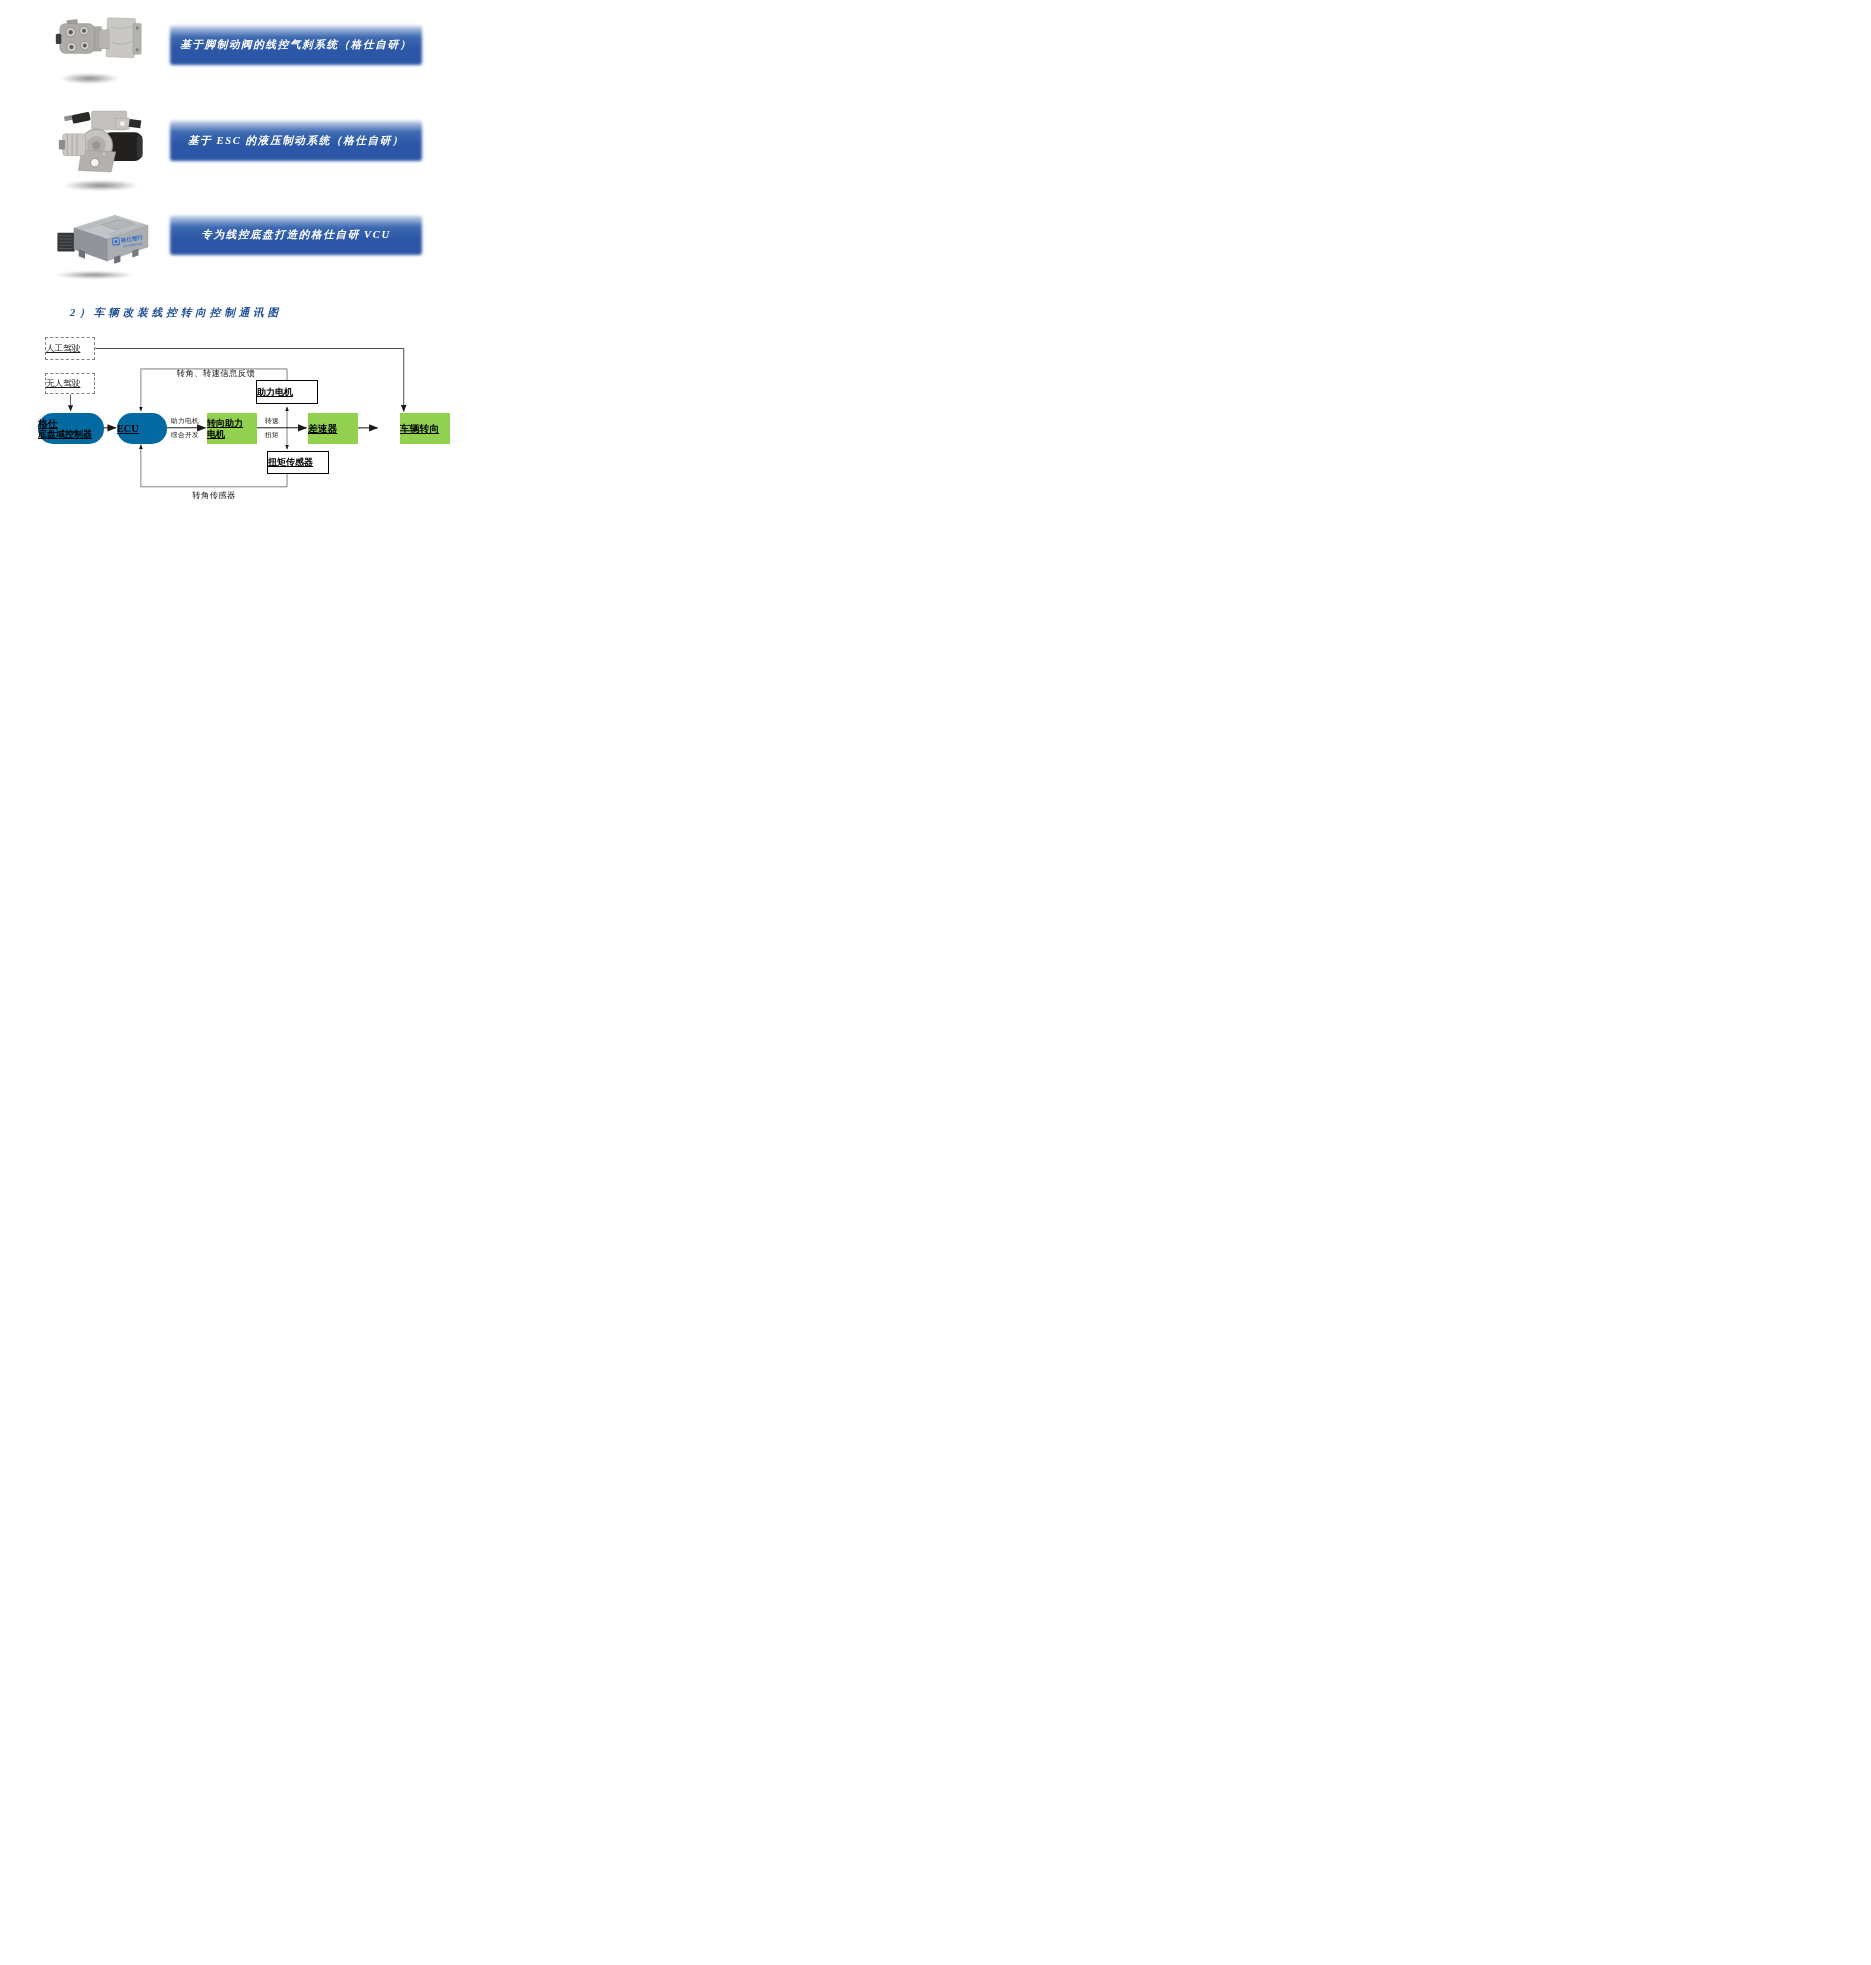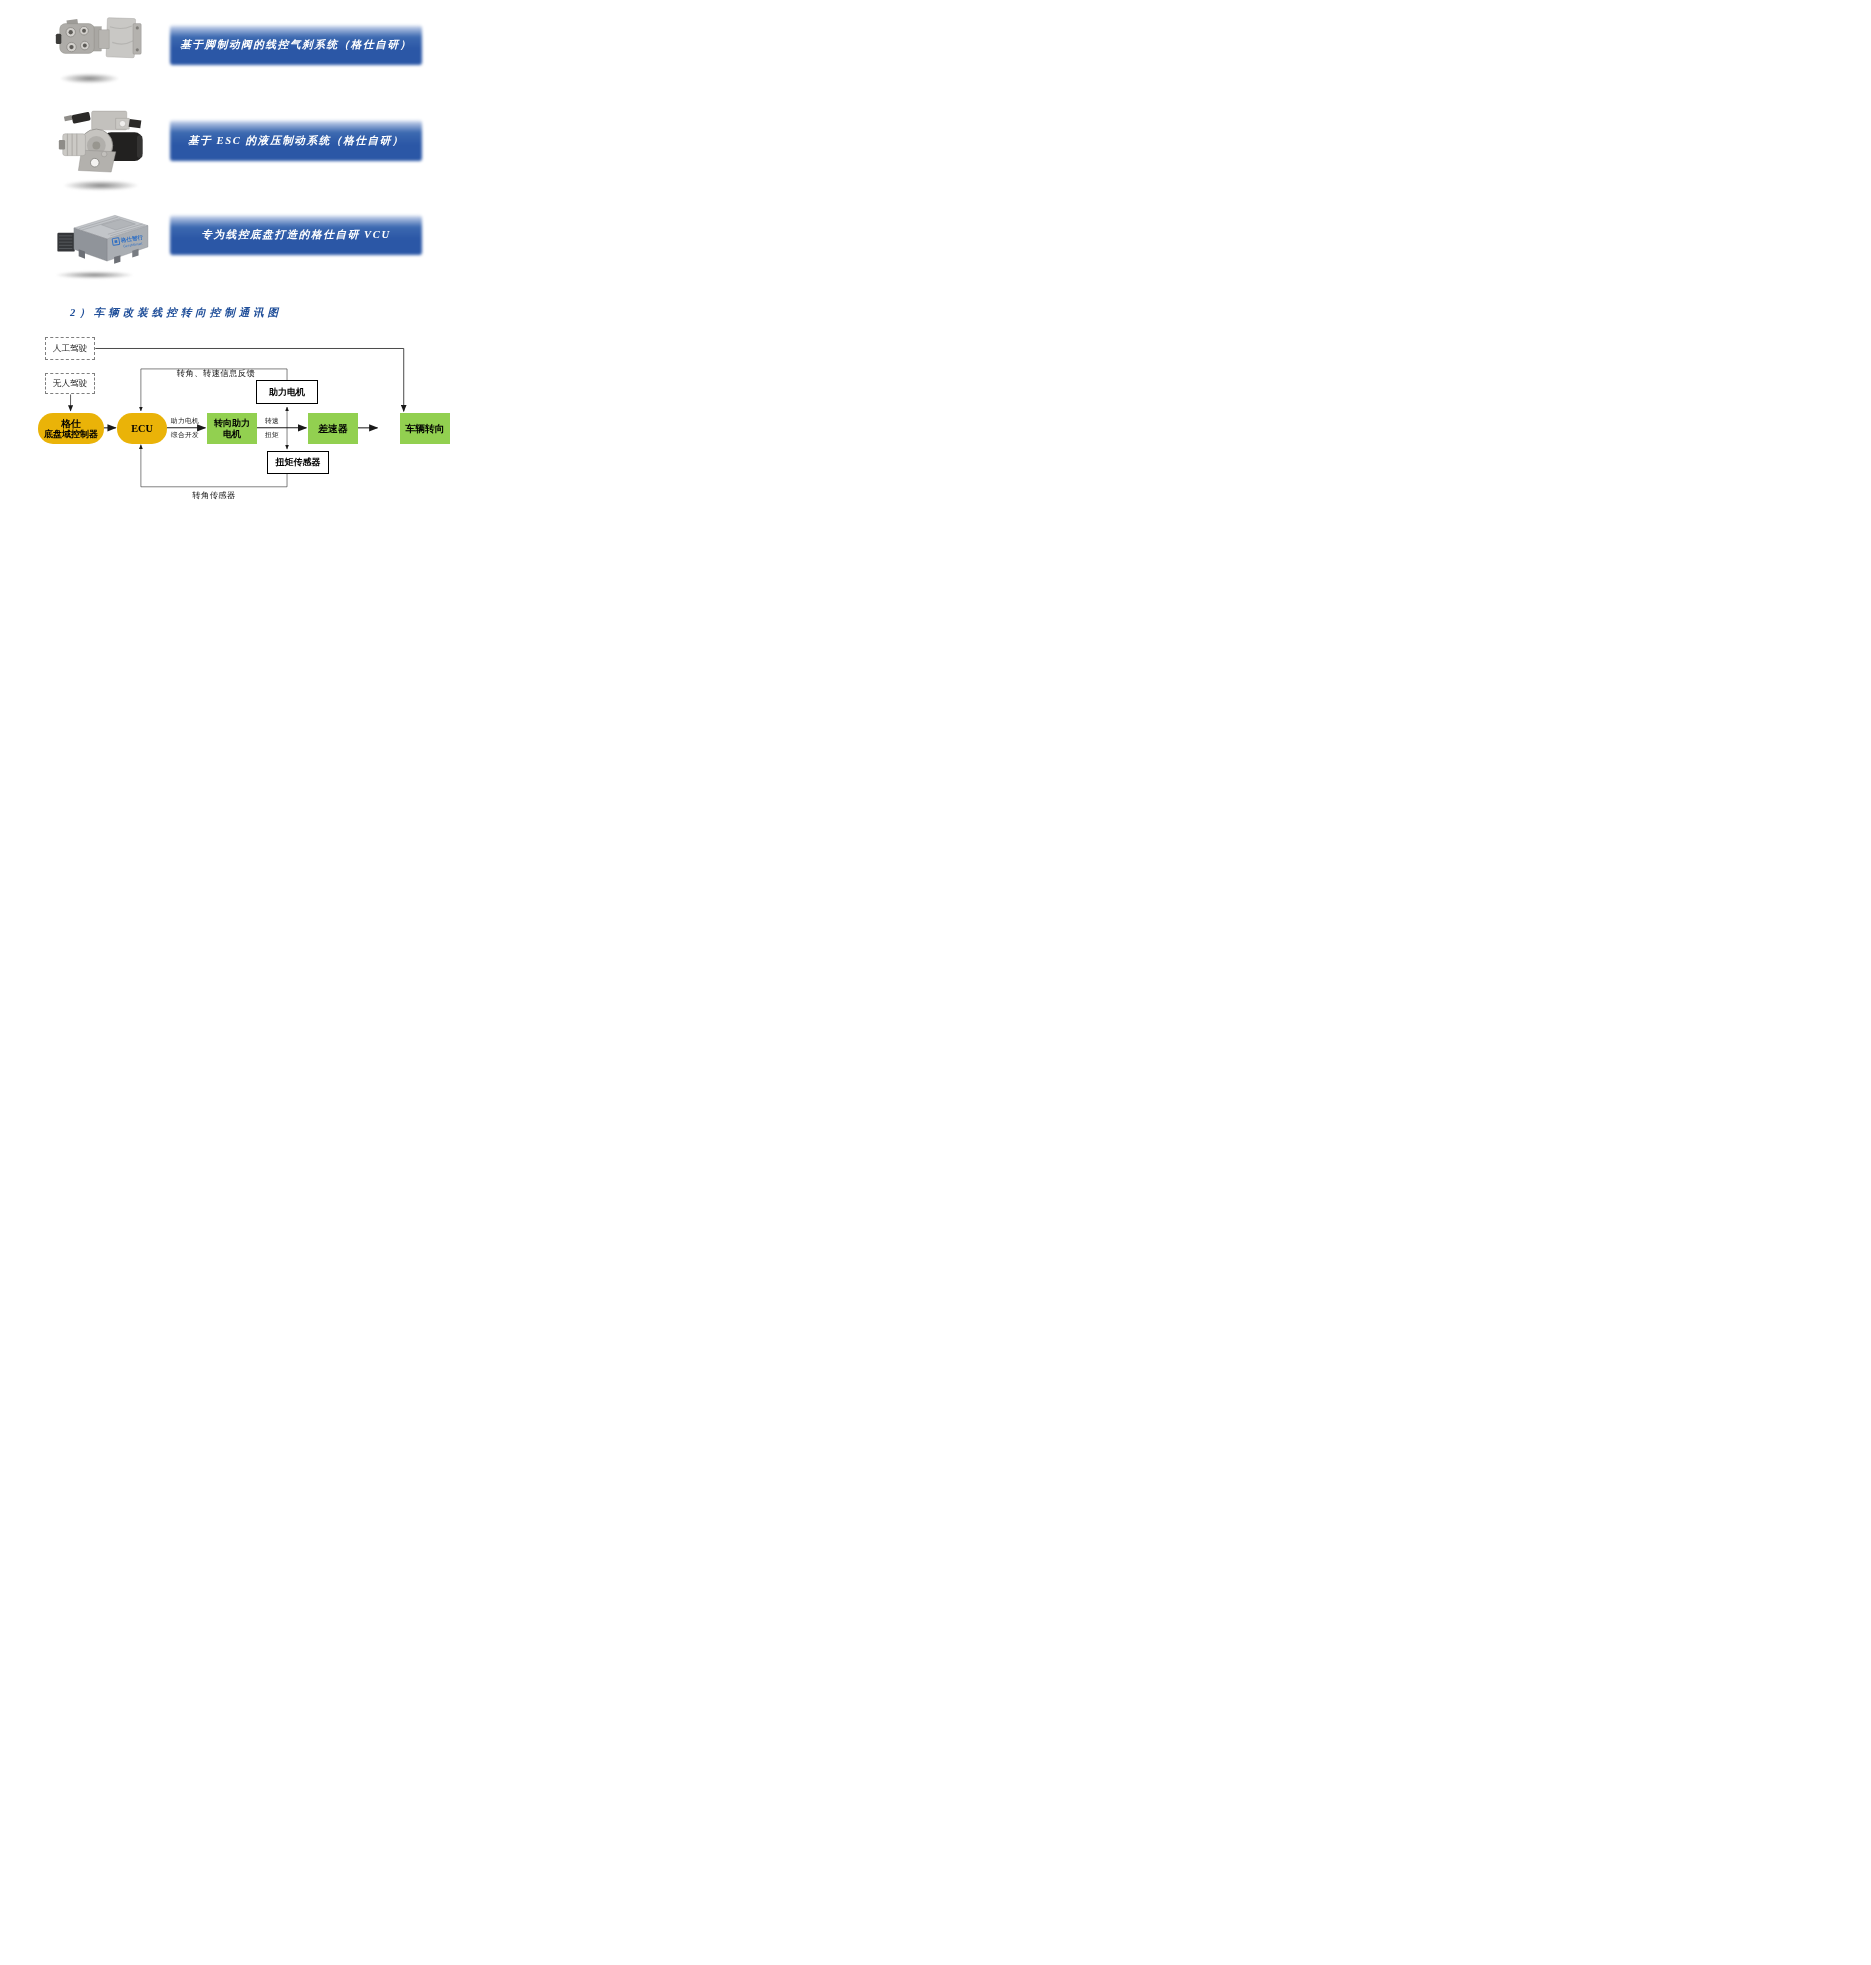--- a/index.html
+++ b/index.html
@@ -19,25 +19,25 @@
              filter:blur(1.6px);}
   .banner-text{position:relative;z-index:1;color:#ffffff;font-family:"Liberation Serif",serif;
                font-weight:700;font-style:italic;font-size:10.6px;letter-spacing:1.6px;white-space:nowrap;}
 
   
   .heading{position:absolute;left:70px;top:306px;color:#1F4E99;font-family:"Liberation Serif",serif;
            font-weight:700;font-style:italic;font-size:10.6px;letter-spacing:3.9px;white-space:nowrap;}
 
   
   .wires{position:absolute;left:0;top:0;}
-  .dbox{position:absolute;display:flex;flex-direction:column;align-items:center;justify-content:center;
-        text-align:center;box-sizing:border-box;line-height:1.15;}
+  .dbox{position:absolute;display:flex;flex-direction:column;align-items:flex-start;justify-content:center;
+        text-align:center;box-sizing:border-box;line-height:1.15;text-decoration:underline;}
   .box-dashed{border:1px dashed #7f7f7f;background:#ffffff;color:#1c1c1c;
               font-family:"Liberation Serif",serif;font-size:8.6px;}
-  .box-orange{background:#eab308;color:#000;font-weight:700;border-radius:15px;}
+  .box-orange{background:#0369a1;color:#000;font-weight:700;border-radius:15px;}
   .box-green{background:#92D050;color:#000;font-weight:700;}
   .box-sensor{background:#ffffff;border:1.2px solid #000;color:#000;font-weight:700;font-size:9px;}
   .ecu-label{font-family:"Liberation Serif",serif;font-size:10.2px;font-weight:700;}
   .l1{font-size:9.8px;} .l2{font-size:9px;}
   .edge-label{position:absolute;transform:translateX(-50%);white-space:nowrap;color:#111;
               font-family:"Liberation Serif",serif;}
   .edge-label.big{font-size:8.3px;letter-spacing:0.4px;}
   .edge-label.small{font-size:6.7px;letter-spacing:0.4px;}
 </style>
 </head>

